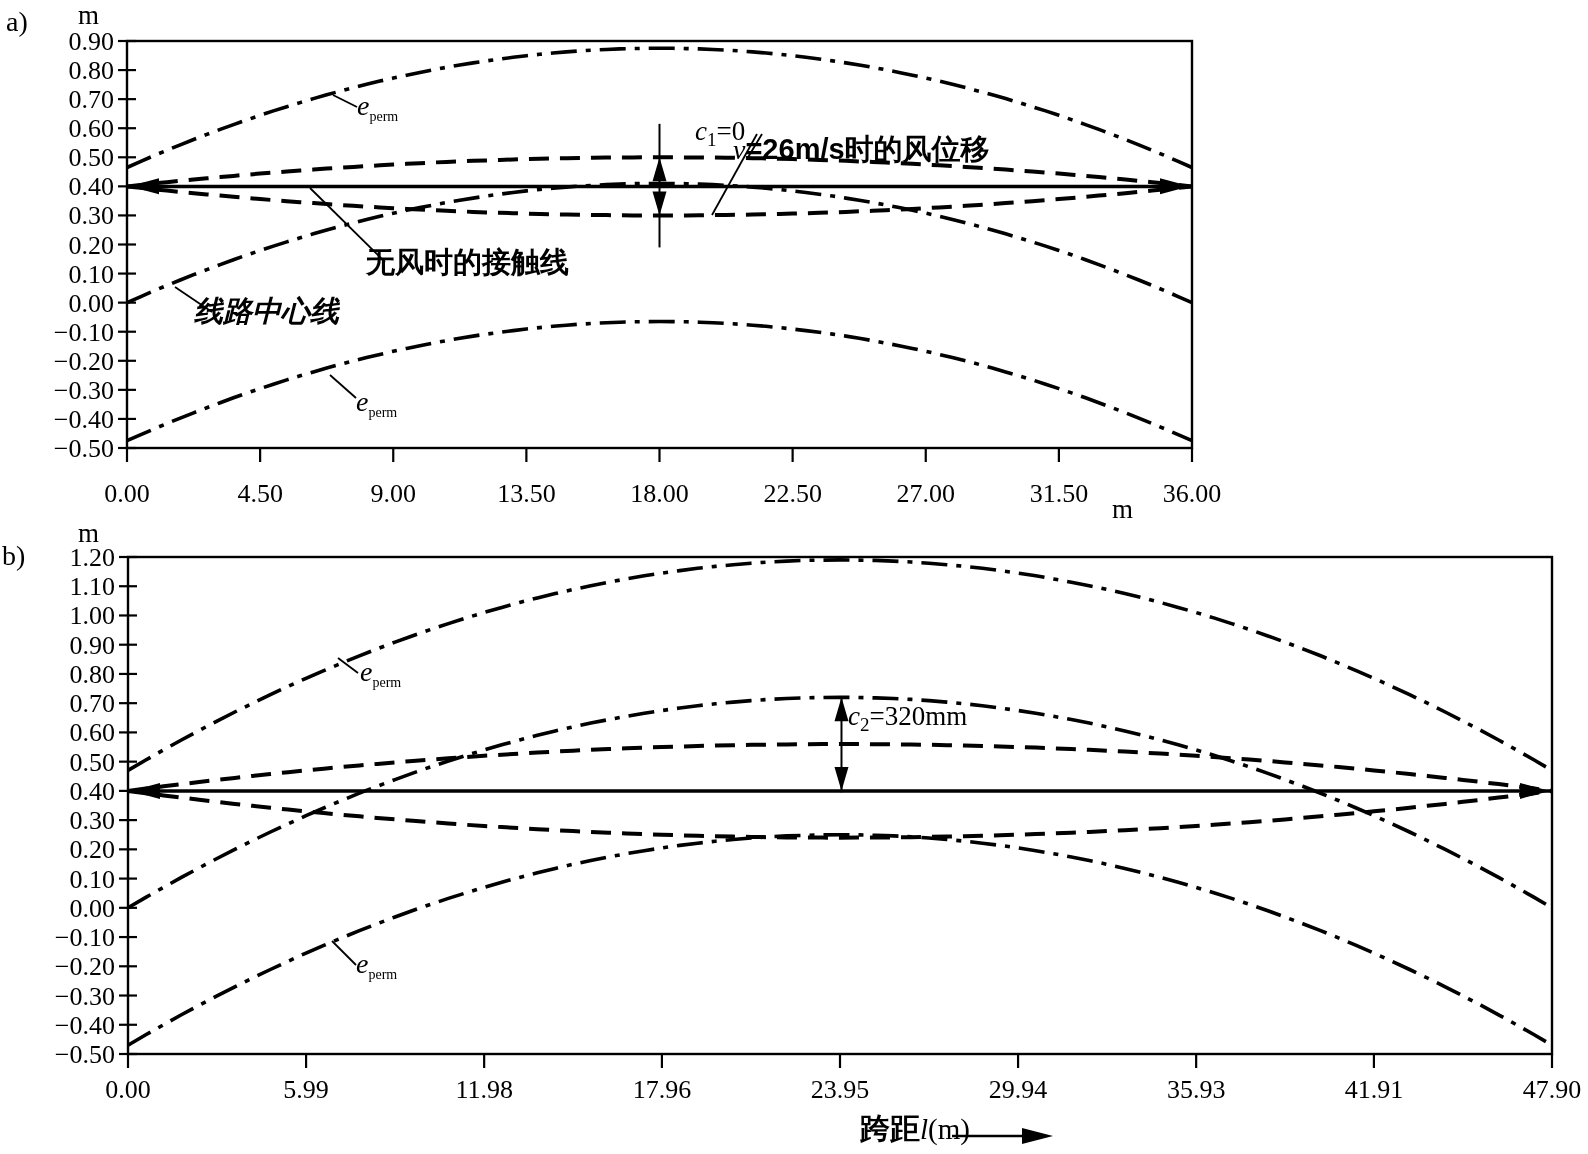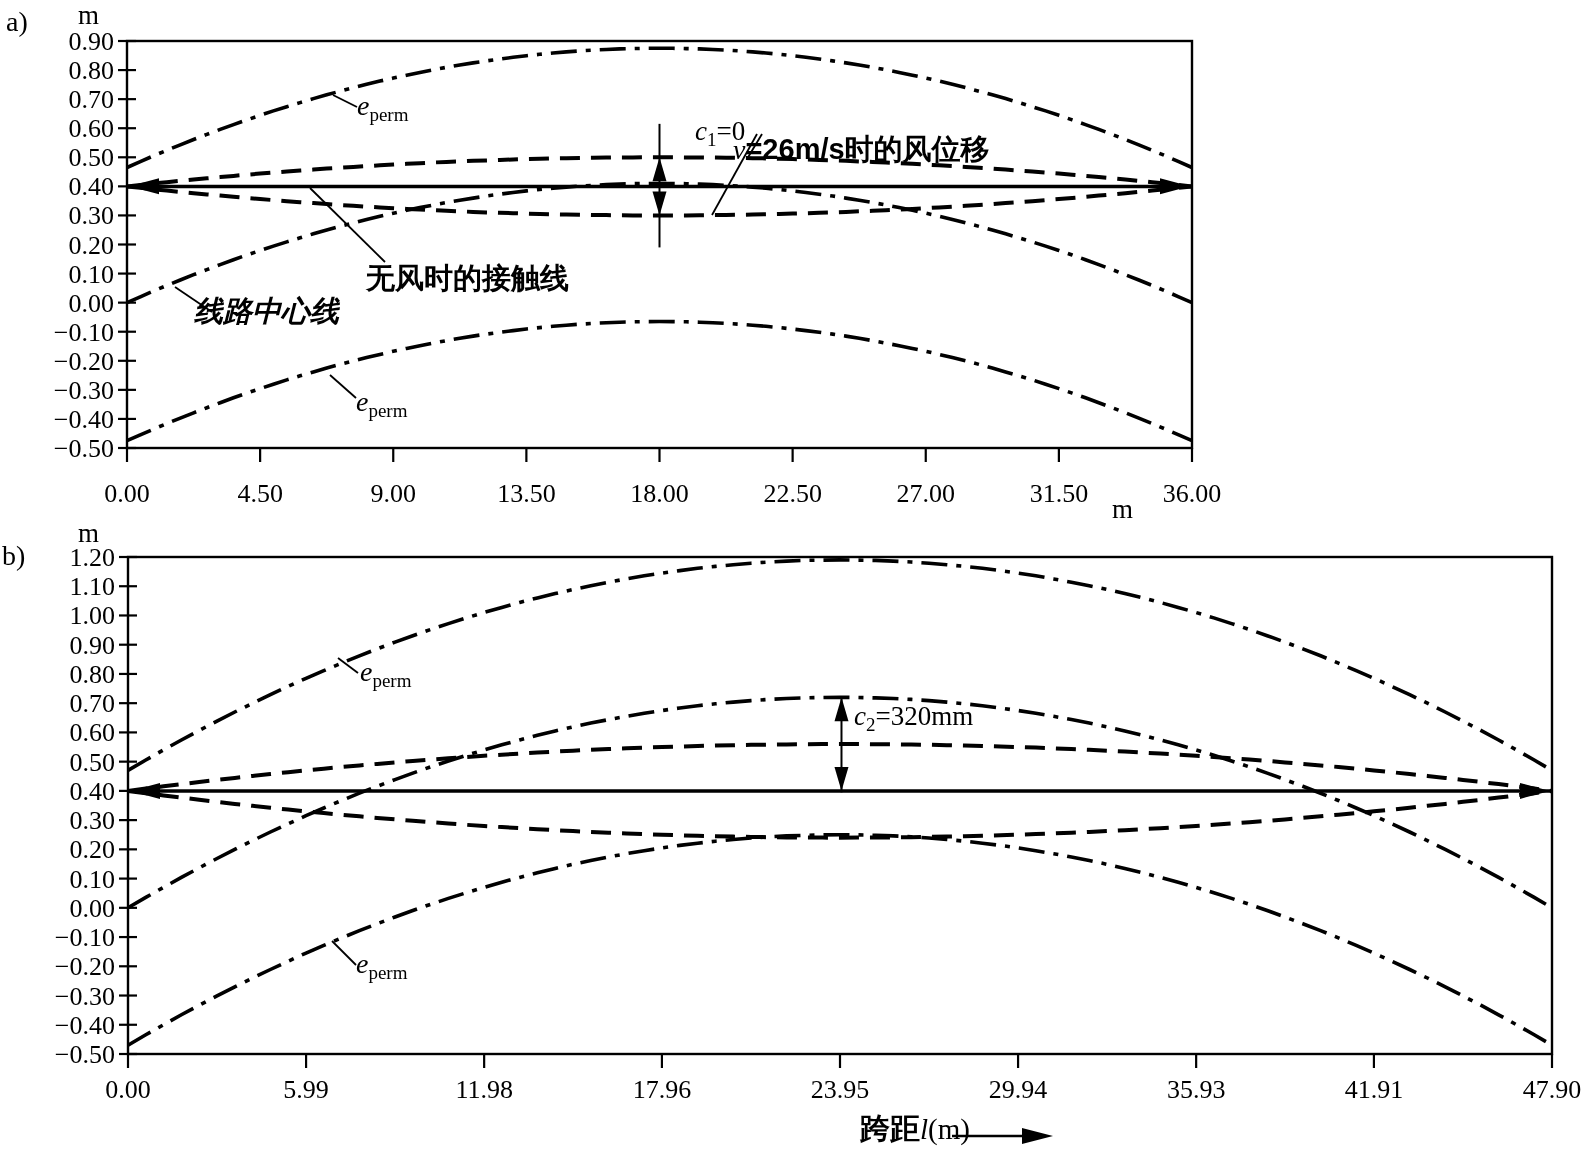--- a/index.html
+++ b/index.html
@@ -6,21 +6,21 @@
   #page{position:relative;width:1588px;height:1154px;background:#ffffff;overflow:hidden;
         font-family:"Liberation Serif","DejaVu Serif",serif;color:#000;padding-left:24px;}
   #figure-svg{position:absolute;left:0;top:0;}
   .lbl{position:absolute;white-space:nowrap;line-height:1;}
   .serif{font-family:"Liberation Serif","DejaVu Serif",serif;}
   .num{font-size:27px;}
   .panel{font-size:28px;}
   .cjk{font-family:"Liberation Sans","DejaVu Sans",sans-serif;font-weight:700;font-size:29px;}
   .mixed .latin{font-family:"Liberation Serif","DejaVu Serif",serif;font-weight:400;font-size:28px;}
   .eperm{font-size:28px;font-style:italic;}
-  .eperm .sub{font-size:19px;font-style:normal;vertical-align:-6px;letter-spacing:0px;}
+  .eperm .sub{font-size:14px;font-style:normal;vertical-align:-6px;letter-spacing:0px;}
   .cvar{font-size:27px;font-style:italic;}
   .csub{font-size:19px;vertical-align:-6px;font-style:normal;}
   .crest{font-size:27px;font-style:normal;}
   .xlab .paren{font-weight:400;font-family:"Liberation Serif","DejaVu Serif",serif;font-size:29px;}
   svg text{font-family:"Liberation Serif","DejaVu Serif",serif;font-size:26px;fill:#000;}
   svg .leader{stroke:#000;stroke-width:1.8;}
 </style>
 </head>
 <body>
 
@@ -179,22 +179,22 @@
   <div class="lbl serif panel" style="left:6px;top:8px;">a)</div>
   <div class="lbl serif panel" style="left:2px;top:542px;">b)</div>
   <div class="lbl serif num" style="left:78px;top:2px;">m</div>
   <div class="lbl serif num" style="left:78px;top:520px;">m</div>
   <div class="lbl serif num" style="left:1112px;top:496px;">m</div>
 
   <div class="lbl serif eperm" style="left:357px;top:92px;"><span>e</span><span class="sub">perm</span></div>
   <div class="lbl serif eperm" style="left:356px;top:388px;"><span>e</span><span class="sub">perm</span></div>
   <div class="lbl serif" style="left:695px;top:118px;"><span class="cvar">c</span><span class="csub">1</span><span class="crest">=0</span></div>
   <div class="lbl cjk mixed" style="left:733px;top:106px;margin-top:29px;"><i class="latin">v</i><span>=26m/s时的风位移</span></div>
-  <div class="lbl cjk" style="left:366px;top:264px;">无风时的接触线</div>
+  <div class="lbl cjk" style="left:366px;top:248px;">无风时的接触线</div>
   <div class="lbl cjk" style="left:194px;top:297px;font-style:italic;">线路中心线</div>
 
   <div class="lbl serif eperm" style="left:360px;top:658px;"><span>e</span><span class="sub">perm</span></div>
   <div class="lbl serif eperm" style="left:356px;top:950px;"><span>e</span><span class="sub">perm</span></div>
-  <div class="lbl serif" style="left:848px;top:703px;margin-left:6px;"><span class="cvar">c</span><span class="csub">2</span><span class="crest">=320mm</span></div>
+  <div class="lbl serif" style="left:848px;top:703px;"><span class="cvar">c</span><span class="csub">2</span><span class="crest">=320mm</span></div>
 
   <div class="lbl cjk xlab" style="left:836px;top:1114px;font-size:30px;margin-left:24px;"><span>跨距</span><i class="paren">l</i><span class="paren">(m)</span></div>
 
 </div>
 
 </body></html>

